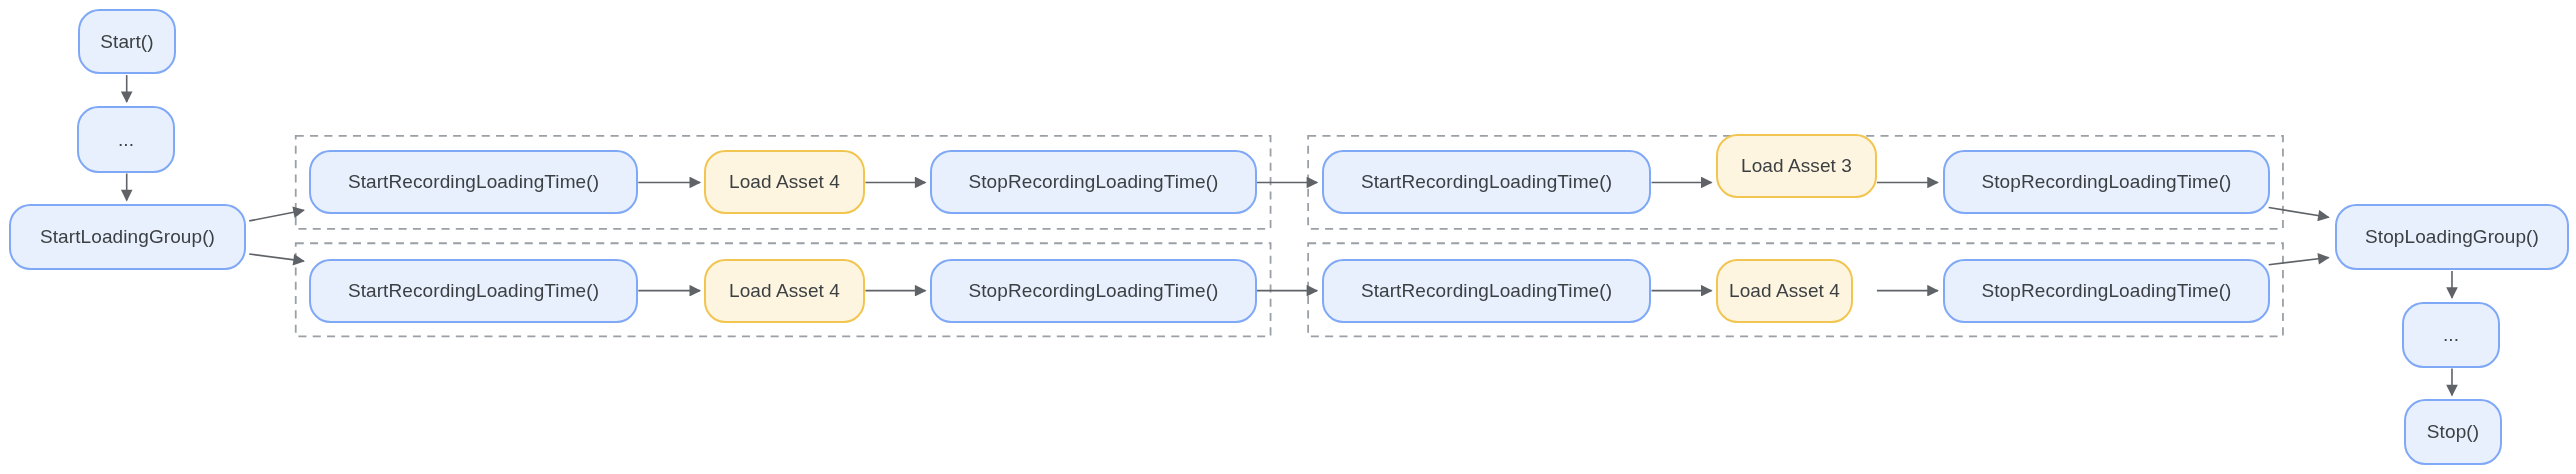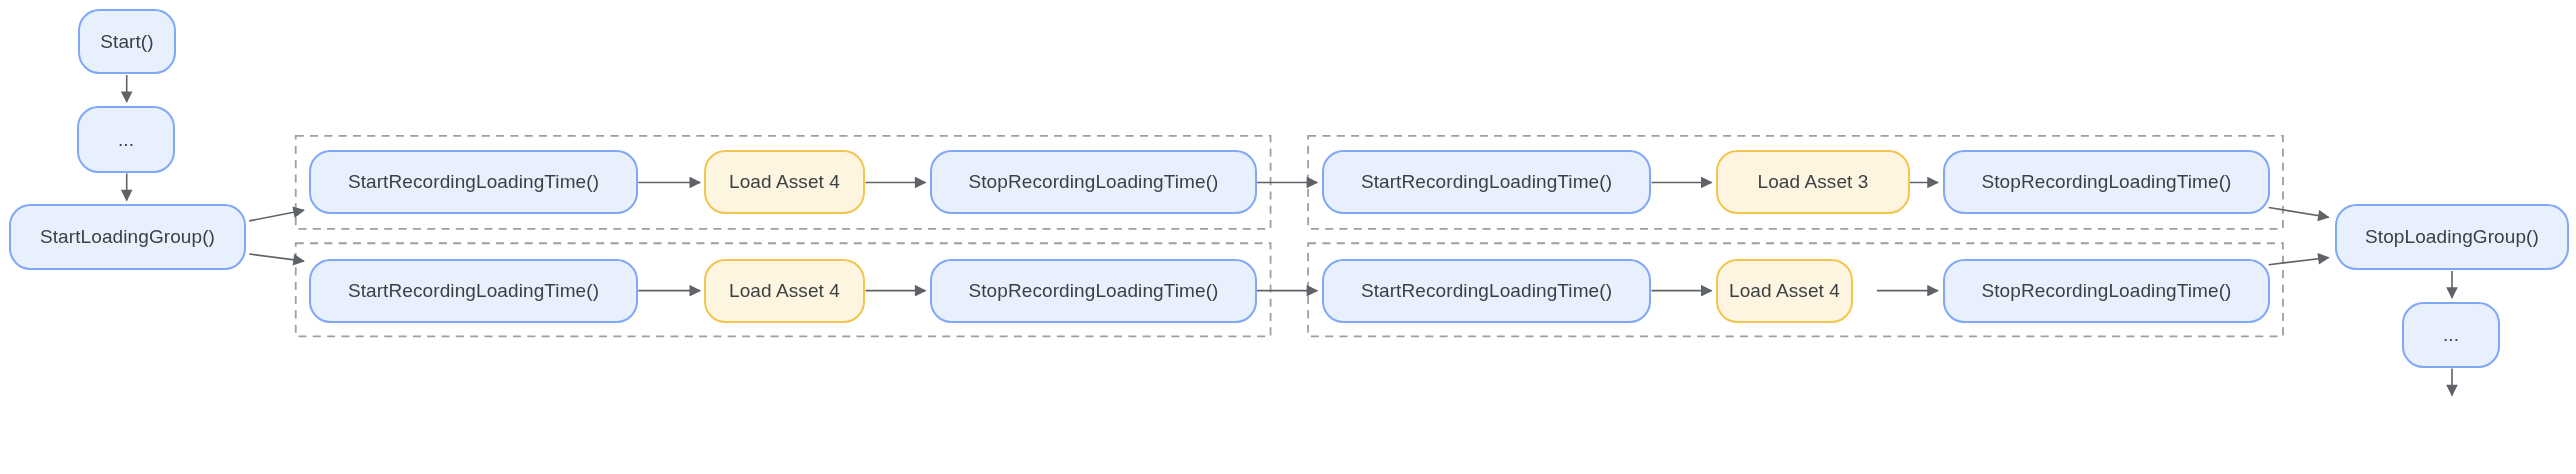--- a/index.html
+++ b/index.html
@@ -87,24 +87,25 @@
 
   <div class="node blue" style="left:309px;top:150px;width:329px;height:64px">StartRecordingLoadingTime()</div>
   <div class="node yellow" style="left:704px;top:150px;width:161px;height:64px">Load Asset 4</div>
   <div class="node blue" style="left:930px;top:150px;width:327px;height:64px">StopRecordingLoadingTime()</div>
 
   <div class="node blue" style="left:309px;top:259px;width:329px;height:64px">StartRecordingLoadingTime()</div>
   <div class="node yellow" style="left:704px;top:259px;width:161px;height:64px">Load Asset 4</div>
   <div class="node blue" style="left:930px;top:259px;width:327px;height:64px">StopRecordingLoadingTime()</div>
 
   <div class="node blue" style="left:1322px;top:150px;width:329px;height:64px">StartRecordingLoadingTime()</div>
-  <div class="node yellow" style="left:1716px;top:150px;width:194px;height:64px">Load Asset 3</div>
+  <div class="node yellow" style="left:1716px;top:134px;width:161px;height:64px">Load Asset 3</div>
   <div class="node blue" style="left:1943px;top:150px;width:327px;height:64px">StopRecordingLoadingTime()</div>
 
   <div class="node blue" style="left:1322px;top:259px;width:329px;height:64px">StartRecordingLoadingTime()</div>
   <div class="node yellow" style="left:1716px;top:259px;width:137px;height:64px">Load Asset 4</div>
   <div class="node blue" style="left:1943px;top:259px;width:327px;height:64px">StopRecordingLoadingTime()</div>
 
   <div class="node blue" style="left:2335px;top:204px;width:234px;height:66px">StopLoadingGroup()</div>
   <div class="node blue" style="left:2402px;top:302px;width:98px;height:66px">...</div>
+  <div class="node blue" style="left:2404px;top:399px;width:98px;height:66px">Stop()</div>
 
 </div>
 
 
 </body></html>

